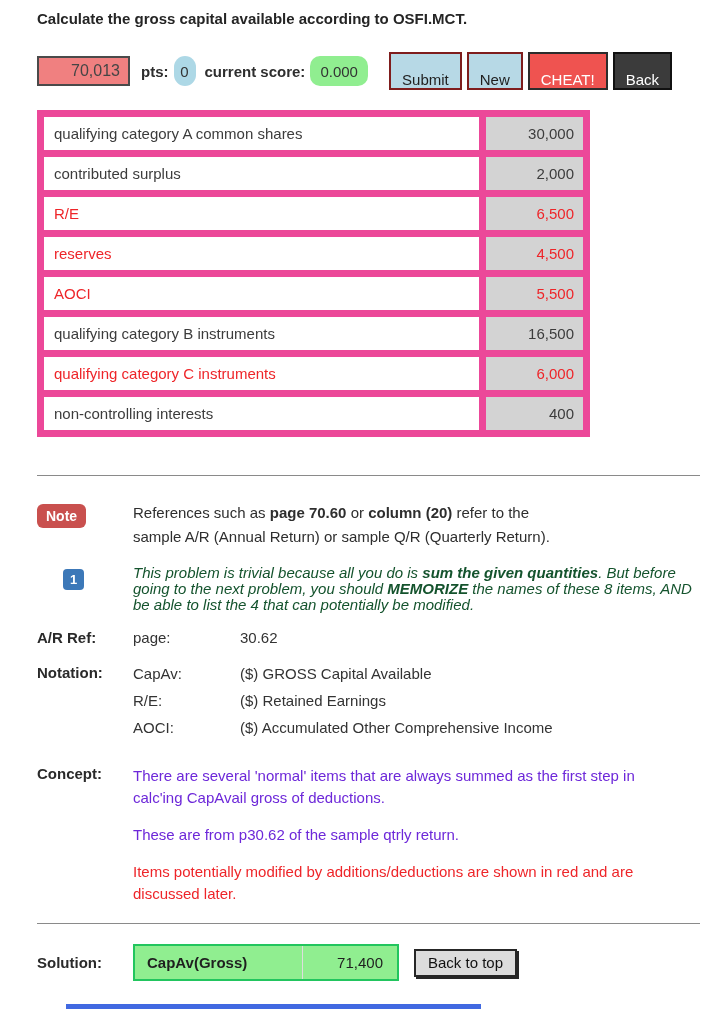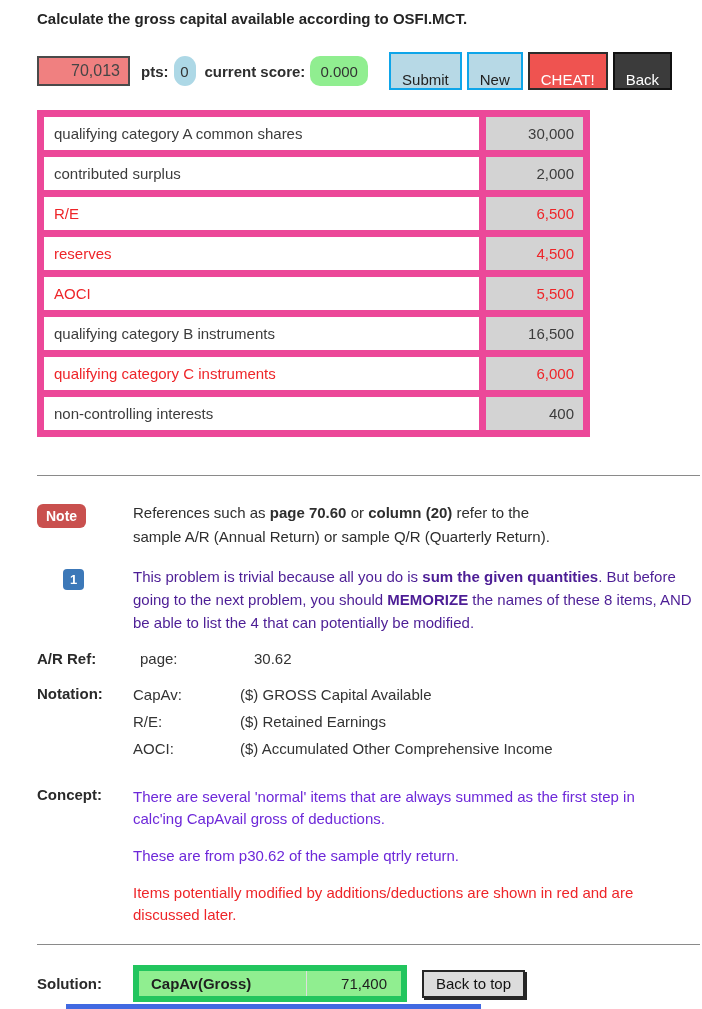--- a/index.html
+++ b/index.html
@@ -15,21 +15,21 @@
             text-align: right; padding-right: 8px; font-size: 16px; color: #454545;
             font-family: inherit; }
   .lbl { font-weight: bold; font-size: 15px; color: #2e2e2e; }
   .lbl.pts { margin-left: 11px; }
   .lbl.score { margin-left: 9px; }
   .pill { display: inline-flex; align-items: center; justify-content: center;
           height: 30px; font-size: 15px; color: #333; }
   .pill.blue { background: #add8e6; border-radius: 13px; min-width: 22px; padding: 0 6px; margin-left: 5px; }
   .pill.green { background: #90ee90; border-radius: 10px; padding: 0 10px; margin-left: 5px; }
   .btns { margin-left: auto; display: flex; }
-  .btn { height: 18px; border: 2px solid #0ea5e9; font-size: 15px; padding: 17px 11px;
+  .btn { height: 18px; border: 2px solid #7f1d1d; font-size: 15px; padding: 17px 11px;
          margin-left: 5px; font-family: inherit; cursor: pointer; }
   .btn.light { background: #b7d9e6; color: #1f1f1f; }
   .btn.red   { background: #ef5350; color: #ffffff; border-color: #2c2c2c; }
   .btn.dark  { background: #3b3b3b; color: #ffffff; border-color: #111; }
 
   
   table.quiz { margin: 20px 0 0 37px; border-collapse: collapse; width: 553px; }
   table.quiz td { border: 7px solid #ec4899; height: 40px; font-size: 15px; color: #3c3c3c; }
   table.quiz td.cell-label { padding-left: 10px; background: #ffffff; }
   table.quiz td.cell-value { width: 104px; background: #d3d3d3; text-align: right; padding-right: 9px; }
@@ -45,37 +45,37 @@
   .inforow .col2sub { width: 107px; flex: 0 0 107px; font-size: 15px; color: #333; }
 
   .row-note { margin-top: 25px; }
   .badge-note { display: inline-block; background: #c9504e; color: #fff; font-weight: bold;
                 font-size: 14px; padding: 4px 9px; border-radius: 6px; margin-top: 3px; }
   .note-text { width: 430px; font-size: 15px; line-height: 24px; color: #2e2e2e; }
 
   .row-item1 { margin-top: 16px; }
   .badge-num { display: inline-block; background: #3c78b8; color: #fff; font-weight: bold;
                font-size: 13px; padding: 3px 7px; border-radius: 4px; margin-left: 26px; margin-top: 4px; }
-  .item1-text { width: 562px; font-size: 15px; line-height: 23px; color: #4c1d95; }
-
-  .row-ar { margin-top: 16px; gap: 7px; }
+  .item1-text { width: 562px; font-size: 15px; line-height: 16px; font-style: italic; color: #14532d; }
+
+  .row-ar { margin-top: 16px; }
   .row-ar .val { font-size: 15px; color: #333; }
 
   .row-notation { margin-top: 18px; }
   .ntable .nrow { display: flex; line-height: 20px; margin-bottom: 7px; }
   .ntable .term { width: 107px; flex: 0 0 107px; font-size: 15px; color: #333; }
   .ntable .desc { font-size: 15px; color: #333; }
 
   .row-concept { margin-top: 20px; }
   .concept-text { width: 548px; }
   .concept-text p { font-size: 15px; line-height: 22px; color: #6d28d9; margin-bottom: 15px; }
   .concept-text p.redtext { color: #ee2529; margin-bottom: 0; }
 
   .row-solution { margin-top: 20px; align-items: center; }
-  .soltable { display: flex; border: 6px solid #22c55e; height: 37px; }
+  .soltable { display: flex; border: 2px solid #22c55e; height: 37px; }
   .soltable .scell { background: #90ee90; display: flex; align-items: center; font-size: 15px; color: #1f1f1f; }
   .soltable .scell.name { width: 167px; font-weight: bold; padding-left: 12px; }
   .soltable .scell.val { width: 95px; justify-content: flex-end; padding-right: 14px; border-left: 1px solid #dedede; }
   .backtop { margin-left: 15px; background: #dcdcdc; border: 2px solid #262626;
              box-shadow: 2px 2px 0 #262626; font-size: 15px; padding: 3px 12px 4px;
              color: #111; font-family: inherit; cursor: pointer; }
 
   .bottom-bar { position: absolute; left: 66px; bottom: 0; width: 415px; height: 5px; background: #4169e1; }
 </style>
 </head>

